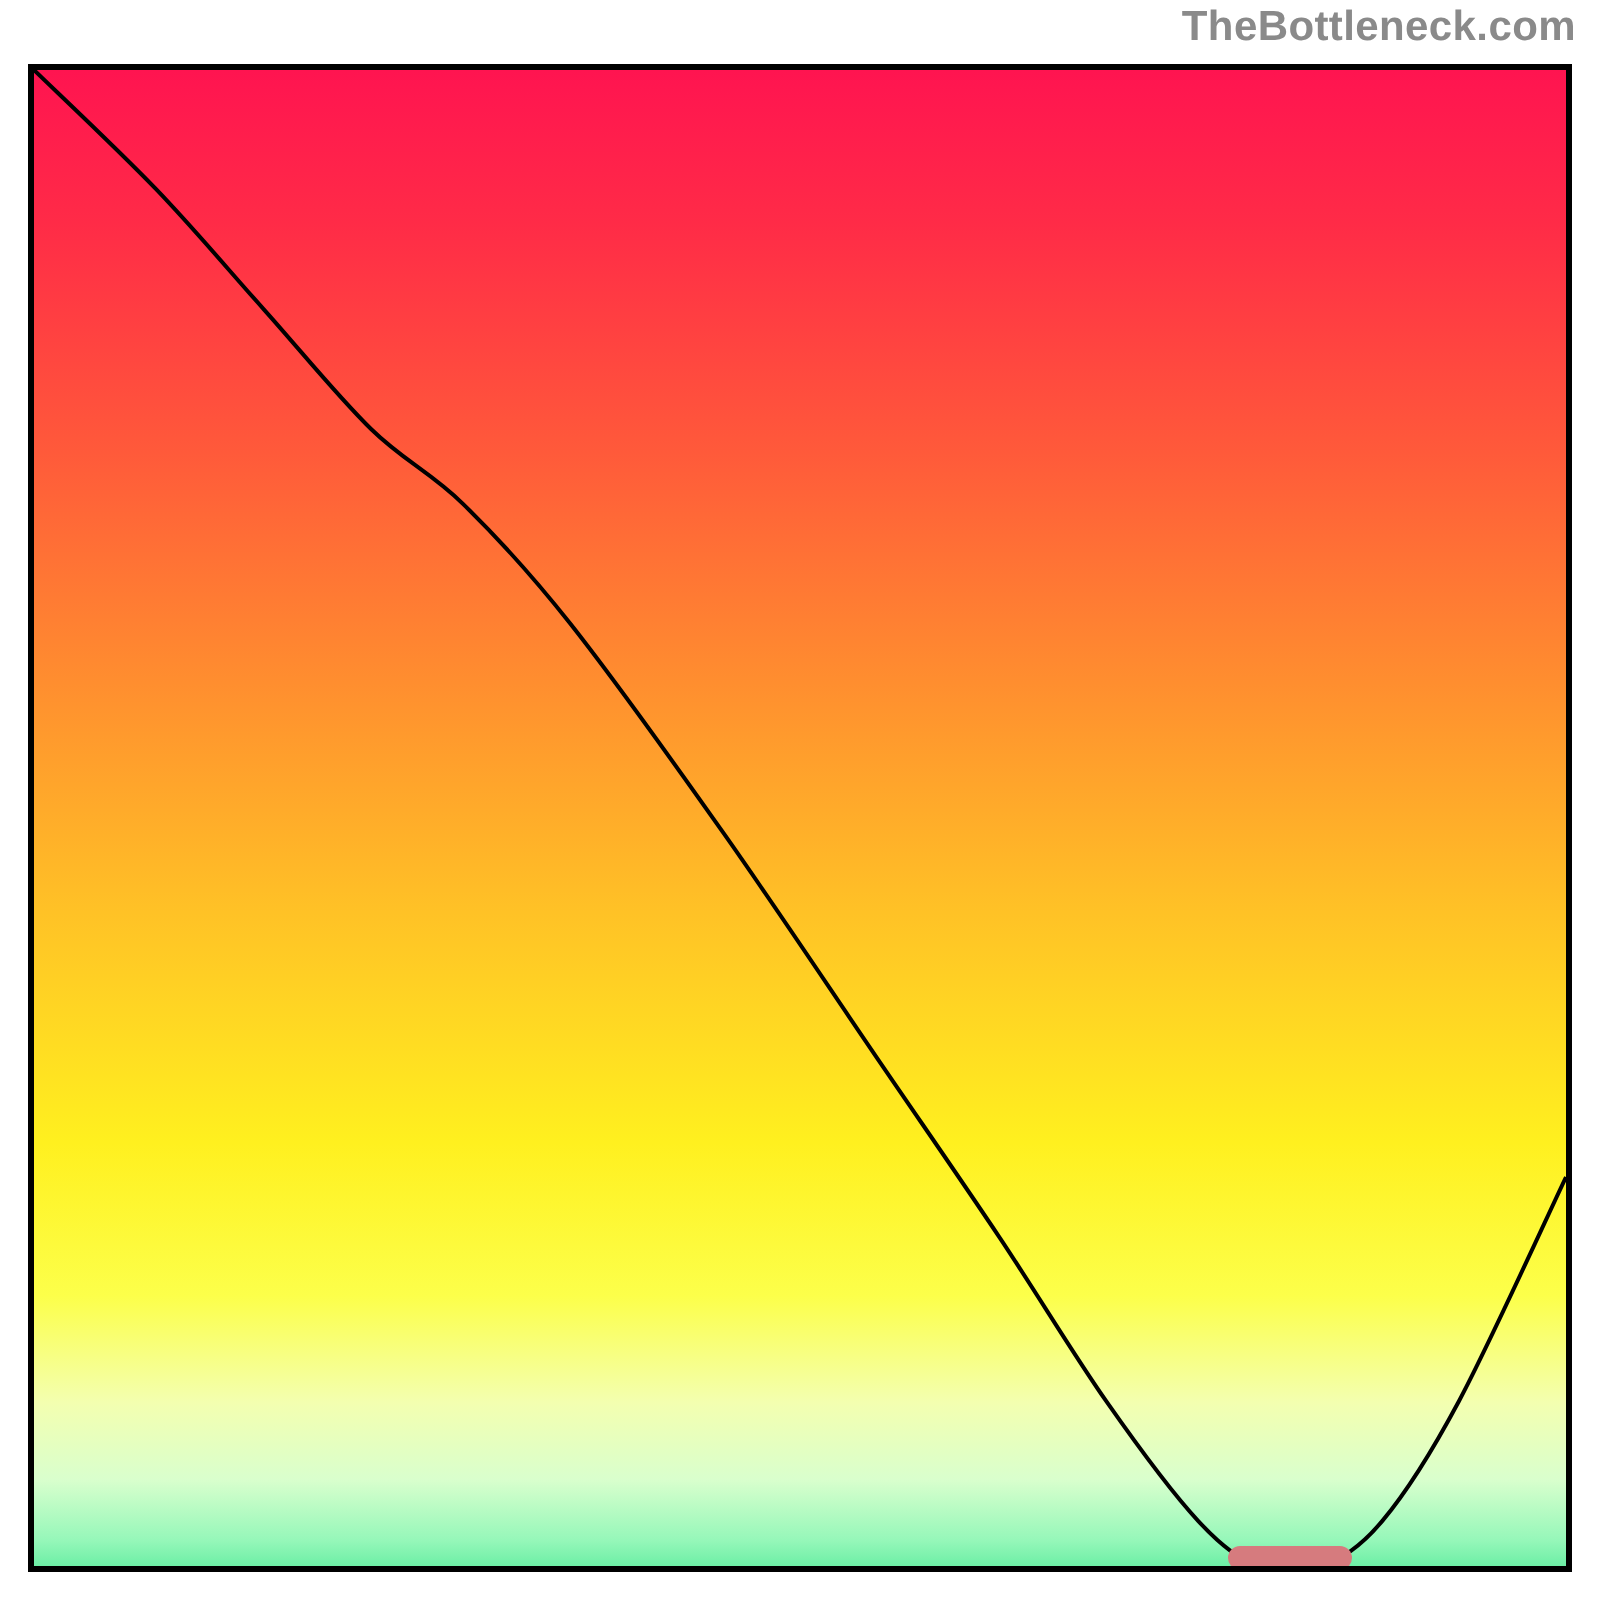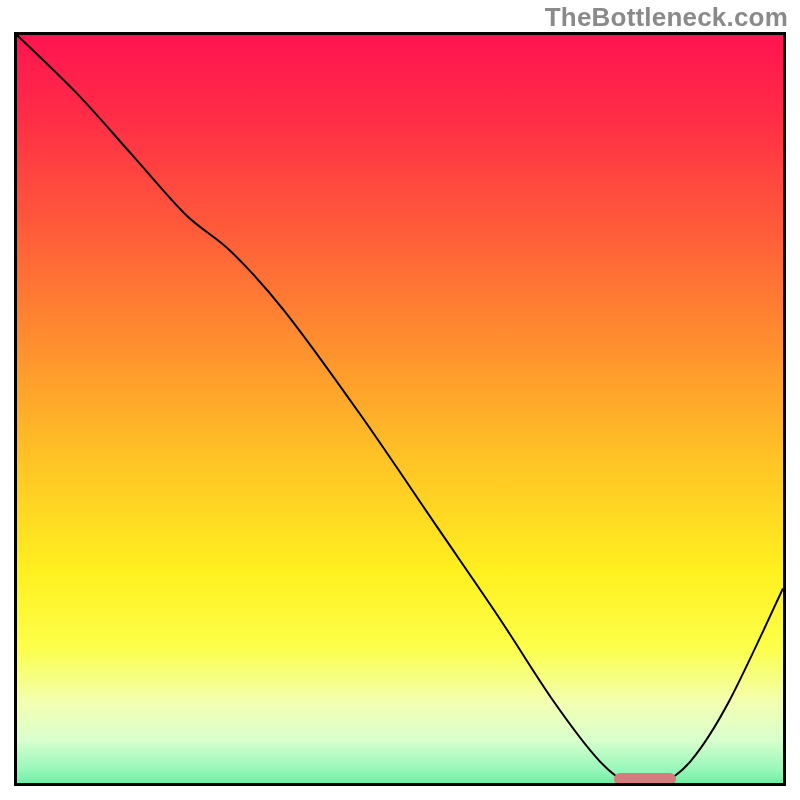--- a/index.html
+++ b/index.html
@@ -12,21 +12,21 @@
   }
   .container {
     position: relative;
     width: 800px;
     height: 800px;
   }
   .watermark {
     position: absolute;
     top: 2px;
     right: 12px;
-    font-size: 26px;
+    font-size: 21px;
     font-weight: 600;
     color: #8a8a8a;
     letter-spacing: 0.2px;
     z-index: 20;
   }
   .plot-frame {
     position: absolute;
     left: 14px;
     top: 32px;
     width: 772px;

